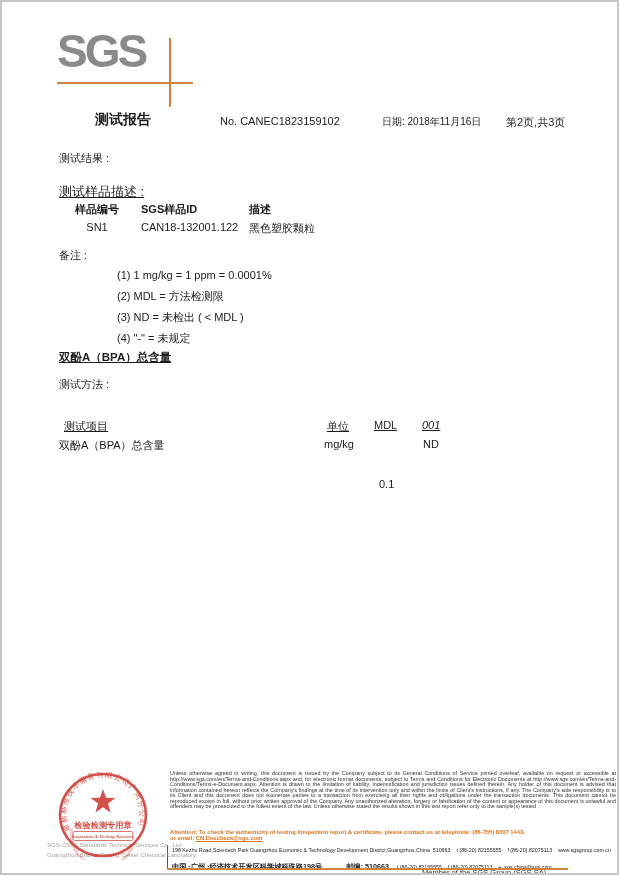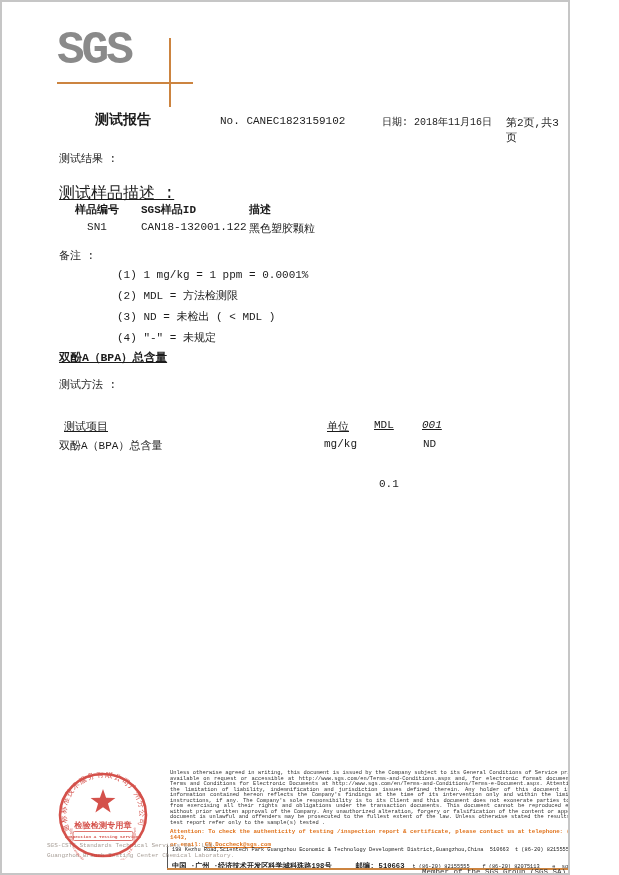--- a/index.html
+++ b/index.html
@@ -1,33 +1,33 @@
 <!DOCTYPE html>
 <html><head>
 <meta charset="utf-8">
 <style>
   html,body{margin:0;padding:0;background:#ffffff;}
   .page{
-    position:relative;width:570px;height:875px;background:#fff;
+    position:relative;width:619px;height:875px;background:#fff;
     border:2px solid #c6c6c6;box-sizing:border-box;overflow:hidden;
-    font-family:Liberation Mono, monospace;color:#1c1c1c;
+    font-family:Liberation Sans, sans-serif;color:#1c1c1c;
   }
   .abs{position:absolute;}
   
   .logo{left:55px;top:26px;font-size:46px;font-weight:800;color:#8a8a8a;letter-spacing:-3px;line-height:1;}
   .logo-hline{left:55px;top:80px;width:136px;height:2px;background:#cc8440;}
   .logo-vline{left:167px;top:36px;width:2px;height:69px;background:#cc8440;}
   
   .title{left:57px;top:109px;font-size:14px;font-weight:700;margin-left:36px;}
   .report-no{left:218px;top:113px;font-size:11px;}
   .date{left:380px;top:113px;font-size:10px;}
   .pageinfo{left:504px;top:113px;font-size:11px;}
   
   .results-label{left:57px;top:149px;font-size:11px;}
-  .sample-desc-label{left:57px;top:181px;font-size:16px;text-decoration:underline;}
+  .sample-desc-label{left:57px;top:181px;font-size:13px;text-decoration:underline;}
   .ul{text-decoration:underline;}
   
   .st-h{top:200px;font-size:11px;font-weight:700;}
   .st-d{top:219px;font-size:11px;}
   .st-c1{left:57px;width:76px;text-align:center;}
   .st-c2{left:139px;width:118px;text-align:left;}
   .st-c3{left:247px;}
   
   .remarks-label{left:57px;top:246px;font-size:11px;}
   .remarks{left:115px;top:263px;font-size:11px;line-height:21px;}

